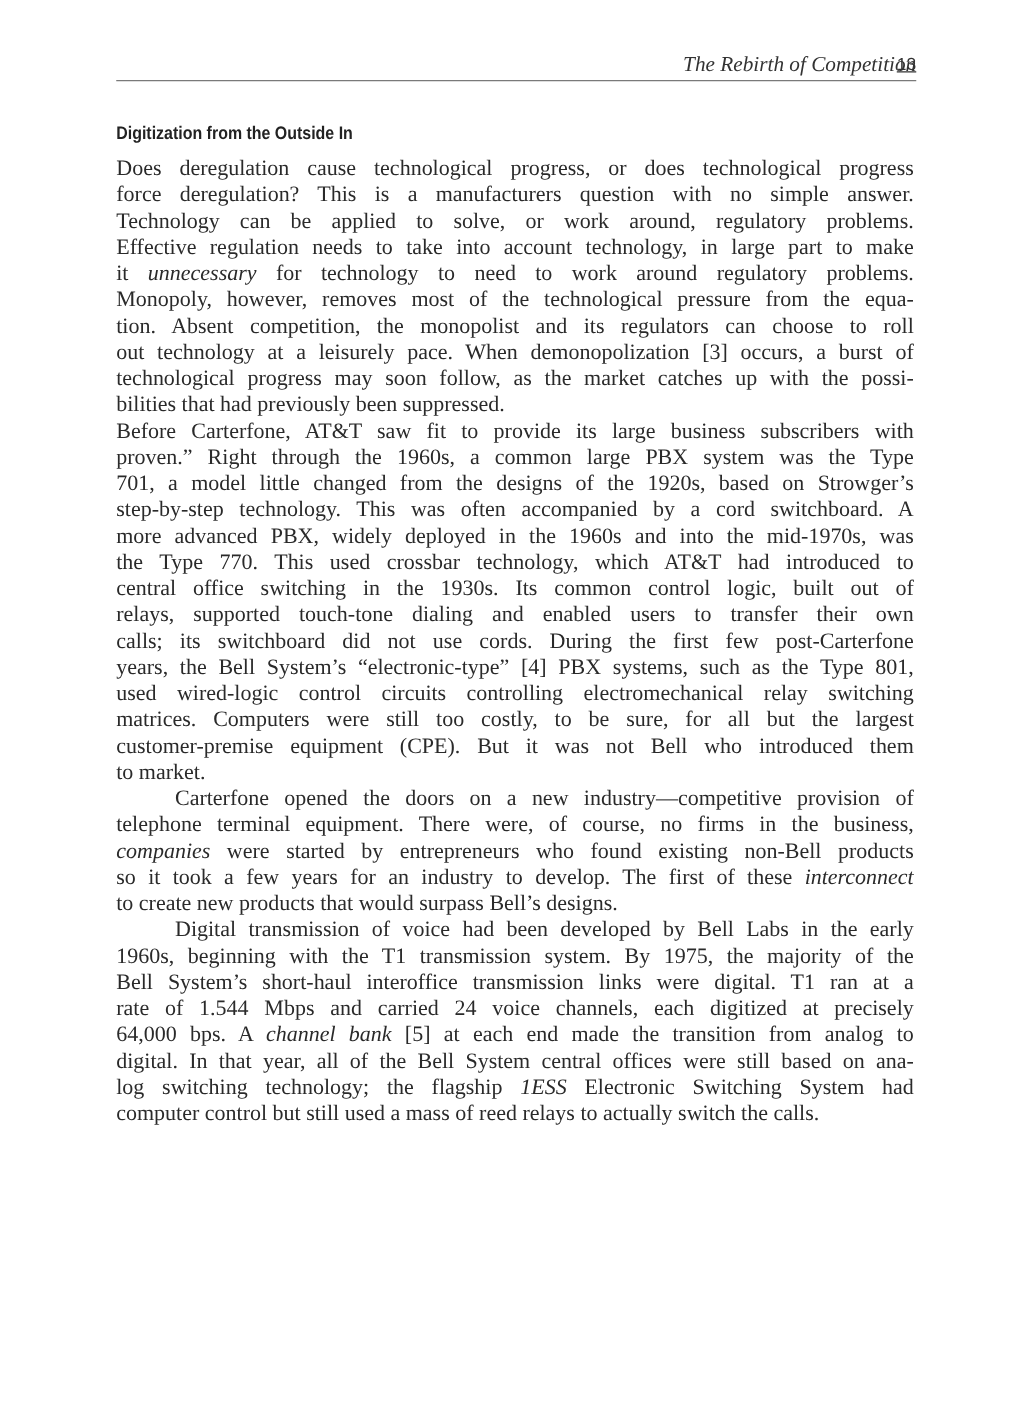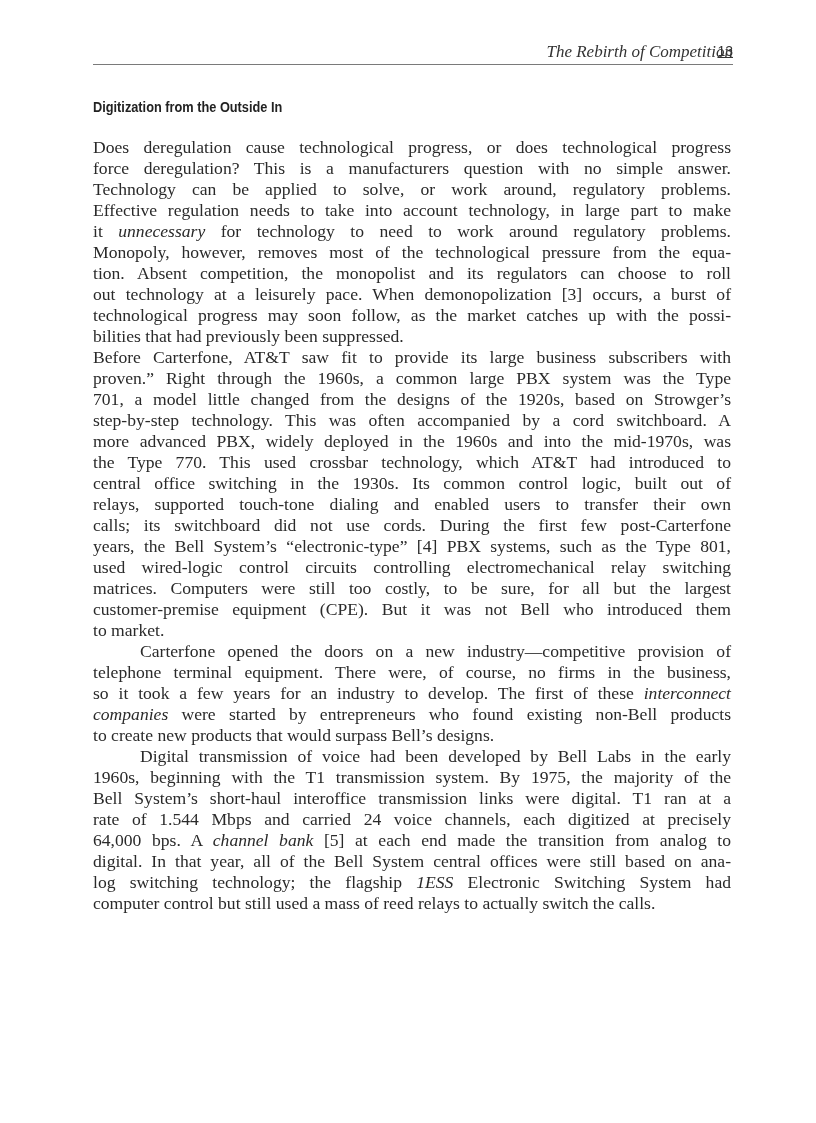--- a/index.html
+++ b/index.html
@@ -17,21 +17,21 @@
     position: absolute; right: 0; top: 3px;
     font-family: "Liberation Sans", sans-serif; font-size: 14px; color: #333; text-decoration: underline;
   }
   .section-heading {
     position: absolute; left: 93px; top: 99px;
     font-family: "Liberation Sans", sans-serif; font-weight: bold; font-size: 14.5px; color: #222;
     transform: scaleX(0.88); transform-origin: left center; letter-spacing: 0px;
   }
   .body {
     position: absolute; left: 93px; top: 124px; width: 638px;
-    font-family: "Liberation Serif", serif; font-size: 17.6px; color: #2a2a2a; margin-top: 13px;
+    font-family: "Liberation Serif", serif; font-size: 17.6px; color: #2a2a2a;
   }
   .line {
     display: block; height: 21px; line-height: 21px; white-space: nowrap;
     text-align: justify; text-align-last: justify;
   }
   .line.last { text-align-last: left; }
   .line.indent { padding-left: 47px; }
   em { font-style: italic; }
 </style>
 </head>
@@ -65,22 +65,22 @@
       <div class="line">central office switching in the 1930s. Its common control logic, built out of</div>
       <div class="line">relays, supported touch-tone dialing and enabled users to transfer their own</div>
       <div class="line">calls; its switchboard did not use cords. During the first few post-Carterfone</div>
       <div class="line">years, the Bell System’s “electronic-type” [4] PBX systems, such as the Type 801,</div>
       <div class="line">used wired-logic control circuits controlling electromechanical relay switching</div>
       <div class="line">matrices. Computers were still too costly, to be sure, for all but the largest</div>
       <div class="line">customer-premise equipment (CPE). But it was not Bell who introduced them</div>
       <div class="line last">to market.</div>
       <div class="line indent">Carterfone opened the doors on a new industry—competitive provision of</div>
       <div class="line">telephone terminal equipment. There were, of course, no firms in the business,</div>
+      <div class="line"><em>companies</em> were started by entrepreneurs who found existing non-Bell products</div>
       <div class="line">so it took a few years for an industry to develop. The first of these <em>interconnect</em></div>
-      <div class="line"><em>companies</em> were started by entrepreneurs who found existing non-Bell products</div>
       <div class="line last">to create new products that would surpass Bell’s designs.</div>
       <div class="line indent">Digital transmission of voice had been developed by Bell Labs in the early</div>
       <div class="line">1960s, beginning with the T1 transmission system. By 1975, the majority of the</div>
       <div class="line">Bell System’s short-haul interoffice transmission links were digital. T1 ran at a</div>
       <div class="line">rate of 1.544 Mbps and carried 24 voice channels, each digitized at precisely</div>
       <div class="line">64,000 bps. A <em>channel bank</em> [5] at each end made the transition from analog to</div>
       <div class="line">digital. In that year, all of the Bell System central offices were still based on ana-</div>
       <div class="line">log switching technology; the flagship <em>1ESS</em> Electronic Switching System had</div>
       <div class="line last">computer control but still used a mass of reed relays to actually switch the calls.</div>
     </div>

